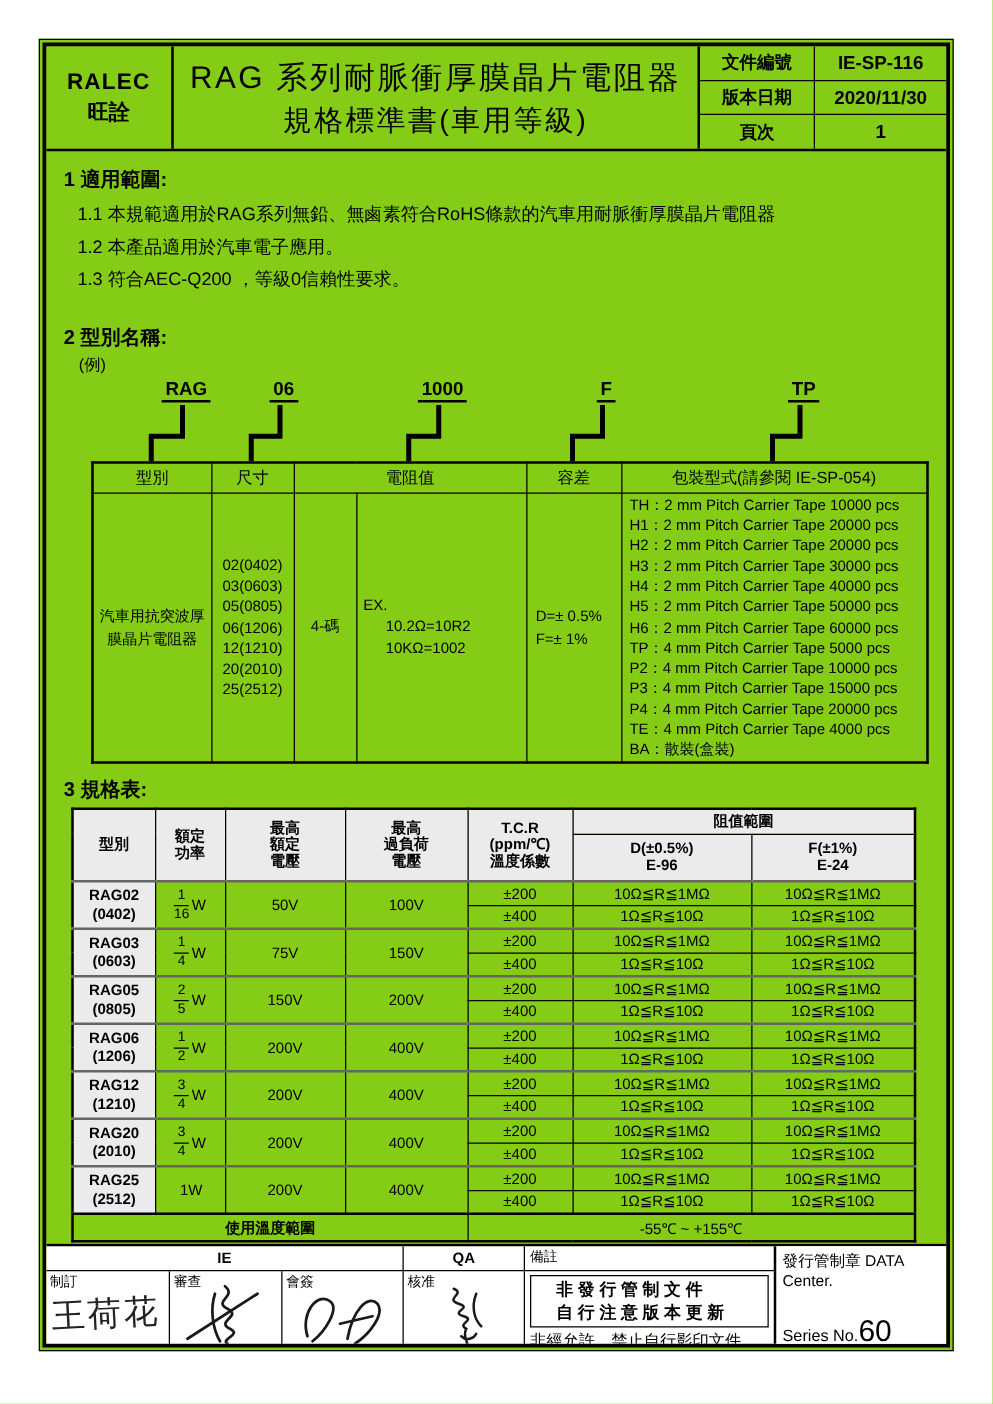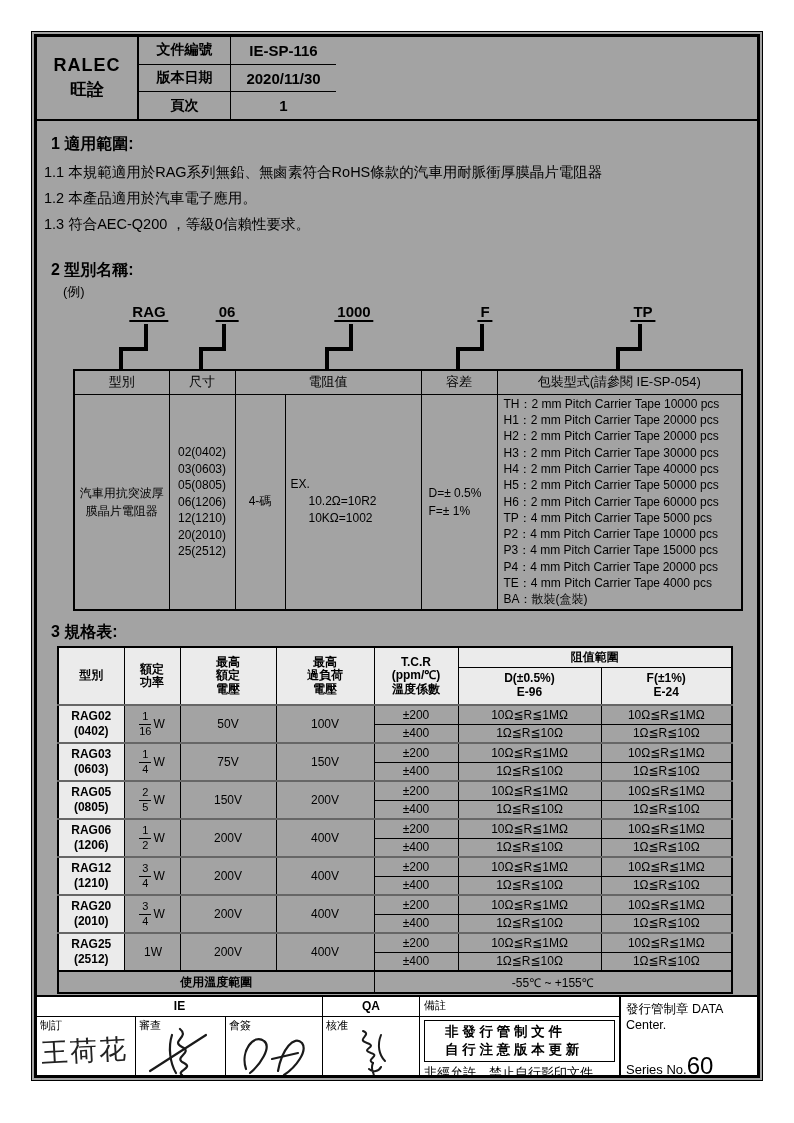--- a/index.html
+++ b/index.html
@@ -2,21 +2,21 @@
 <html><head>
 <meta charset="utf-8">
 <style>
   * { margin:0; padding:0; box-sizing:border-box; }
   body {
     width:794px; height:1123px; background:#fff; position:relative;
     font-family:"Liberation Sans", sans-serif; color:#000;
   }
   .sheet {
     position:absolute; left:31px; top:31px; width:732px; height:1050px;
-    border:1px solid #000; padding:2px; background:#a3a3a3;
+    border:1px solid #000; padding:2px; background:#84cc16;
   }
   .sheet-inner {
     width:100%; height:100%; border:3px solid #000; position:relative; overflow:hidden;
   }
   
   .hdr { display:flex; height:84px; border-bottom:2px solid #000; }
   .hdr .brand {
     width:102px; border-right:2px solid #000; display:flex; flex-direction:column;
     align-items:center; justify-content:center; font-weight:bold;
   }
@@ -33,21 +33,21 @@
   .doc-row:last-child { border-bottom:none; }
   .doc-label {
     width:92px; border-right:1px solid #000; display:flex; align-items:center;
     justify-content:center; font-weight:bold; font-size:14px;
   }
   .doc-value { flex:1; display:flex; align-items:center; justify-content:center;
     font-weight:bold; font-size:15px; }
   
   .sec-heading { font-weight:bold; font-size:16px; padding-left:14px; }
   .s1 { margin-top:13px; }
-  .s1 .sec-items { padding-left:7px; margin-top:4px; }
+  .s1 .sec-items { padding-left:25px; margin-top:4px; }
   .s1 .sec-items div { font-size:14.5px; line-height:26px; white-space:nowrap; }
   .s2 { margin-top:23px; }
   .example-label { font-size:13px; padding-left:26px; margin-top:2px; }
   
   .diagram { position:relative; height:302px; margin-top:2px; }
   .part-label {
     position:absolute; top:0; transform:translateX(-50%);
     font-weight:bold; font-size:15px; border-bottom:2px solid #000; padding:0 3px 0 3px;
   }
   .connector-svg { position:absolute; left:0; top:21px; }
@@ -126,20 +126,24 @@
 </head>
 <body>
 
 <div class="sheet">
   <div class="sheet-inner">
 
     <div class="hdr">
       <div class="brand">
         <div class="brand-l1">RALEC</div>
         <div class="brand-l2">旺詮</div>
+      </div>
+      <div class="title">
+        <div class="title-l1">RAG 系列耐脈衝厚膜晶片電阻器</div>
+        <div class="title-l2">規格標準書(車用等級)</div>
       </div>
       <div class="docinfo">
         <div class="doc-row">
           <div class="doc-label">文件編號</div>
           <div class="doc-value">IE-SP-116</div>
         </div>
         <div class="doc-row">
           <div class="doc-label">版本日期</div>
           <div class="doc-value">2020/11/30</div>
         </div>

